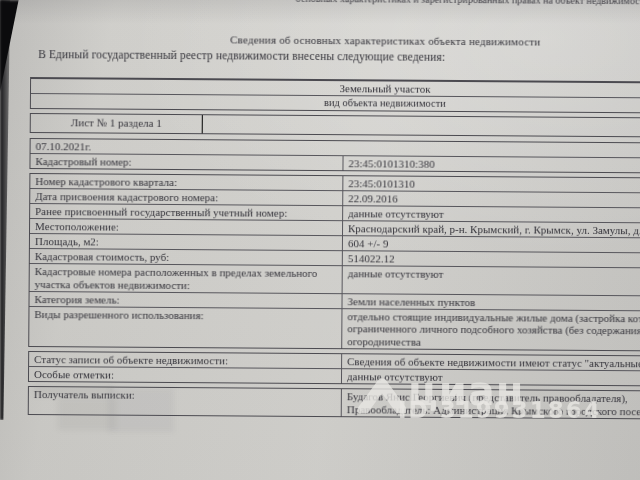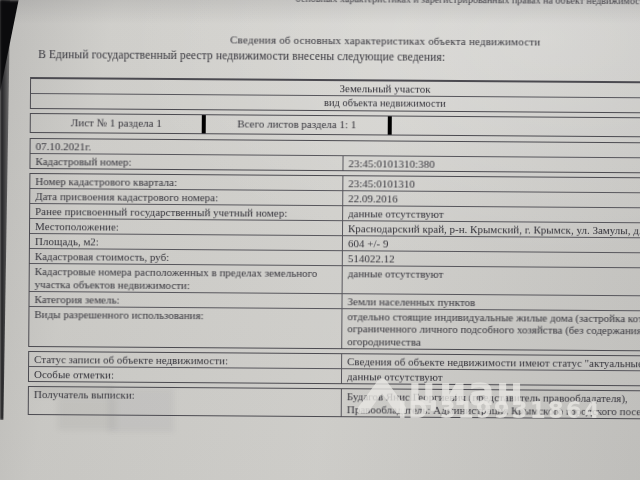--- a/index.html
+++ b/index.html
@@ -35,21 +35,21 @@
   .tgroup.thick-top{border-top-width:2.5px;}
   .trow{display:flex;border-top:1px solid #57565c;}
   .trow:first-child{border-top:none;}
   .cell{padding:1px 5px 0.5px 5px;min-height:12.6px;line-height:12.4px;}
   .lab{width:302px;flex:none;border-right:1px solid #57565c;}
   .trow.full .lab{width:auto;flex:1;border-right:none;}
   .val{flex:1;overflow:hidden;}
   .line{white-space:nowrap;height:12.6px;line-height:12.6px;overflow:hidden;}
   .c{text-align:center;}
   .sheet-cells{display:flex;}
-  .sheet-cells .cell{border-right:4px solid #000000;line-height:15px;min-height:16px;}
+  .sheet-cells .cell{border-right:1px solid #000000;line-height:15px;min-height:16px;}
   .sheet-cells .cell:last-child{border-right:none;}
   .sc1{width:161px;flex:none;}
   .sc2{width:172px;flex:none;}
   .sc3{width:145px;flex:none;}
   .sc4{flex:1;}
 
   .watermark{position:absolute;pointer-events:none;
     font-family:"DejaVu Sans", sans-serif;font-weight:bold;
     color:rgba(232,231,227,0.78);filter:blur(0.45px);}
   .wm-caret{left:358px;top:377px;}
@@ -80,21 +80,20 @@
         <div class="cell c" style="flex:1">Земельный участок</div>
       </div>
       <div class="trow">
         <div class="cell c" style="flex:1;font-size:10.5px">вид объекта недвижимости</div>
       </div>
     </div>
 
     <div class="tgroup" style="margin-bottom:5px">
       <div class="sheet-cells">
         <div class="cell c sc1">Лист № 1 раздела 1</div>
-        <div class="cell c sc2">Всего листов раздела 1: 1</div>
         <div class="cell c sc4"></div>
       </div>
     </div>
 
     <div id="table-groups">
         <div class="tgroup">
           <div class="trow full">
             <div class="cell lab">07.10.2021г.</div>
           </div>
           <div class="trow">

